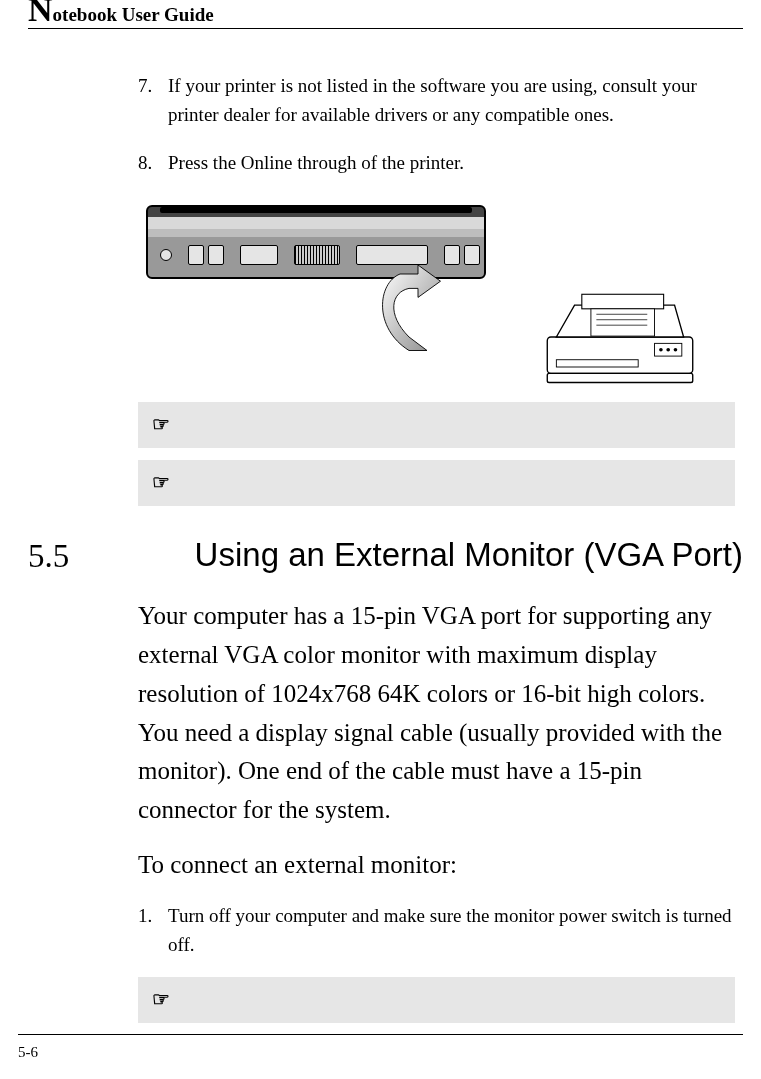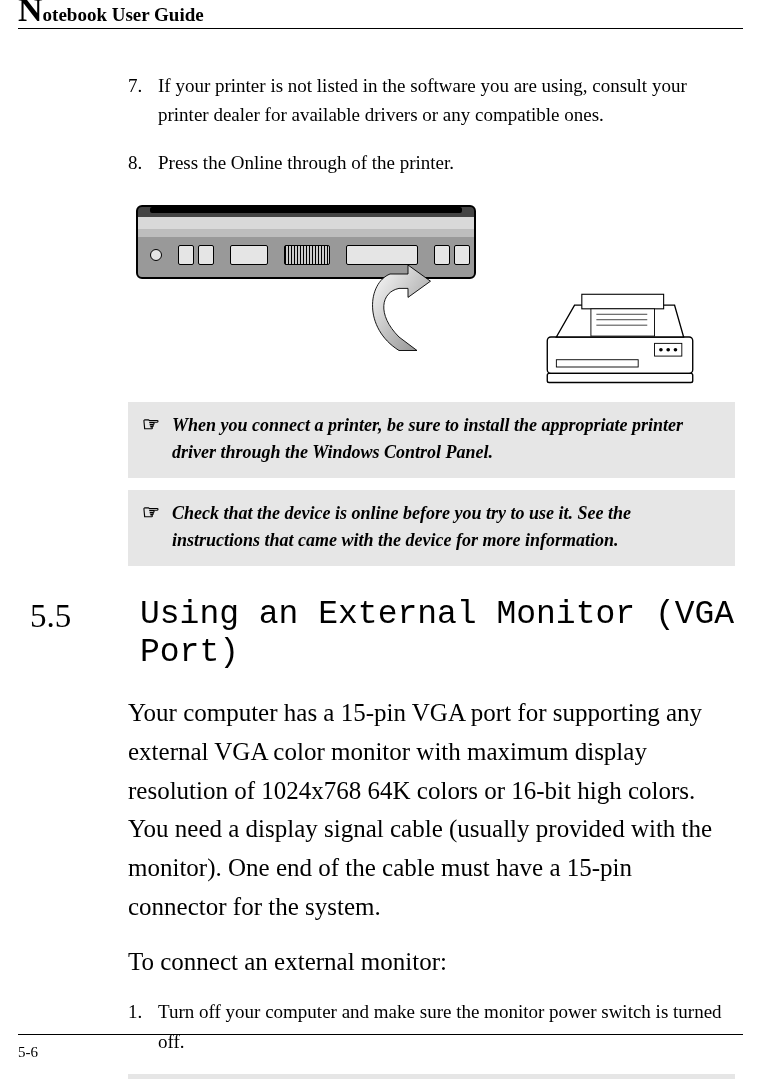--- a/index.html
+++ b/index.html
@@ -7,21 +7,21 @@
     padding: 0;
     background: #fff;
     width: 761px;
     height: 1079px;
     font-family: "Times New Roman", Times, serif;
     color: #000;
     position: relative;
     box-sizing: border-box;
   }
   .page {
-    padding: 4px 18px 0 18px;
+    padding: 4px 18px 0 28px;
     height: 100%;
     box-sizing: border-box;
     position: relative;
   }
   .header {
     border-bottom: 1.5px solid #000;
     padding-bottom: 2px;
     margin-bottom: 42px;
   }
   .header-title {
@@ -129,33 +129,34 @@
     font-family: Arial, sans-serif;
   }
   .note-text {
     flex: 1;
     font-style: italic;
     font-weight: bold;
     line-height: 1.5;
   }
   .section {
     display: flex;
-    margin: 30px 0 22px 12px;
+    margin: 30px 0 22px 0;
   }
   .sec-num {
     flex: 0 0 110px;
     font-size: 33px;
     font-family: "Times New Roman", serif;
     padding-top: 2px;
   }
   .sec-title {
     flex: 1;
     font-size: 33px;
-    font-family: Liberation Mono, monospace;
+    font-family: Liberation Sans, sans-serif;
     line-height: 1.15;
+    text-align: right;
   }
   .para {
     font-size: 25px;
     line-height: 1.55;
     margin-bottom: 16px;
   }
   .footer-rule {
     position: absolute;
     left: 18px;
     right: 18px;
@@ -232,26 +233,24 @@
         <rect x="128" y="62" width="30" height="14" fill="#fff" stroke="#000" stroke-width="1"></rect>
         <circle cx="135" cy="69" r="2" fill="#000"></circle>
         <circle cx="143" cy="69" r="2" fill="#000"></circle>
         <circle cx="151" cy="69" r="2" fill="#000"></circle>
         <rect x="20" y="80" width="90" height="8" fill="#fff" stroke="#000" stroke-width="1"></rect>
       </svg>
     </div>
 
     <div class="note">
       <div class="note-icon">☞</div>
-      <div class="note-text">When you connect a printer, be sure to install the appropriate printer driver through the Windows Control Panel.</div>
     </div>
 
     <div class="note">
       <div class="note-icon">☞</div>
-      <div class="note-text">Check that the device is online before you try to use it. See the instructions that came with the device for more information.</div>
     </div>
 
   </div>
 
   <div class="section">
     <div class="sec-num">5.5</div>
     <div class="sec-title">Using an External Monitor (VGA Port)</div>
   </div>
 
   <div class="content">

